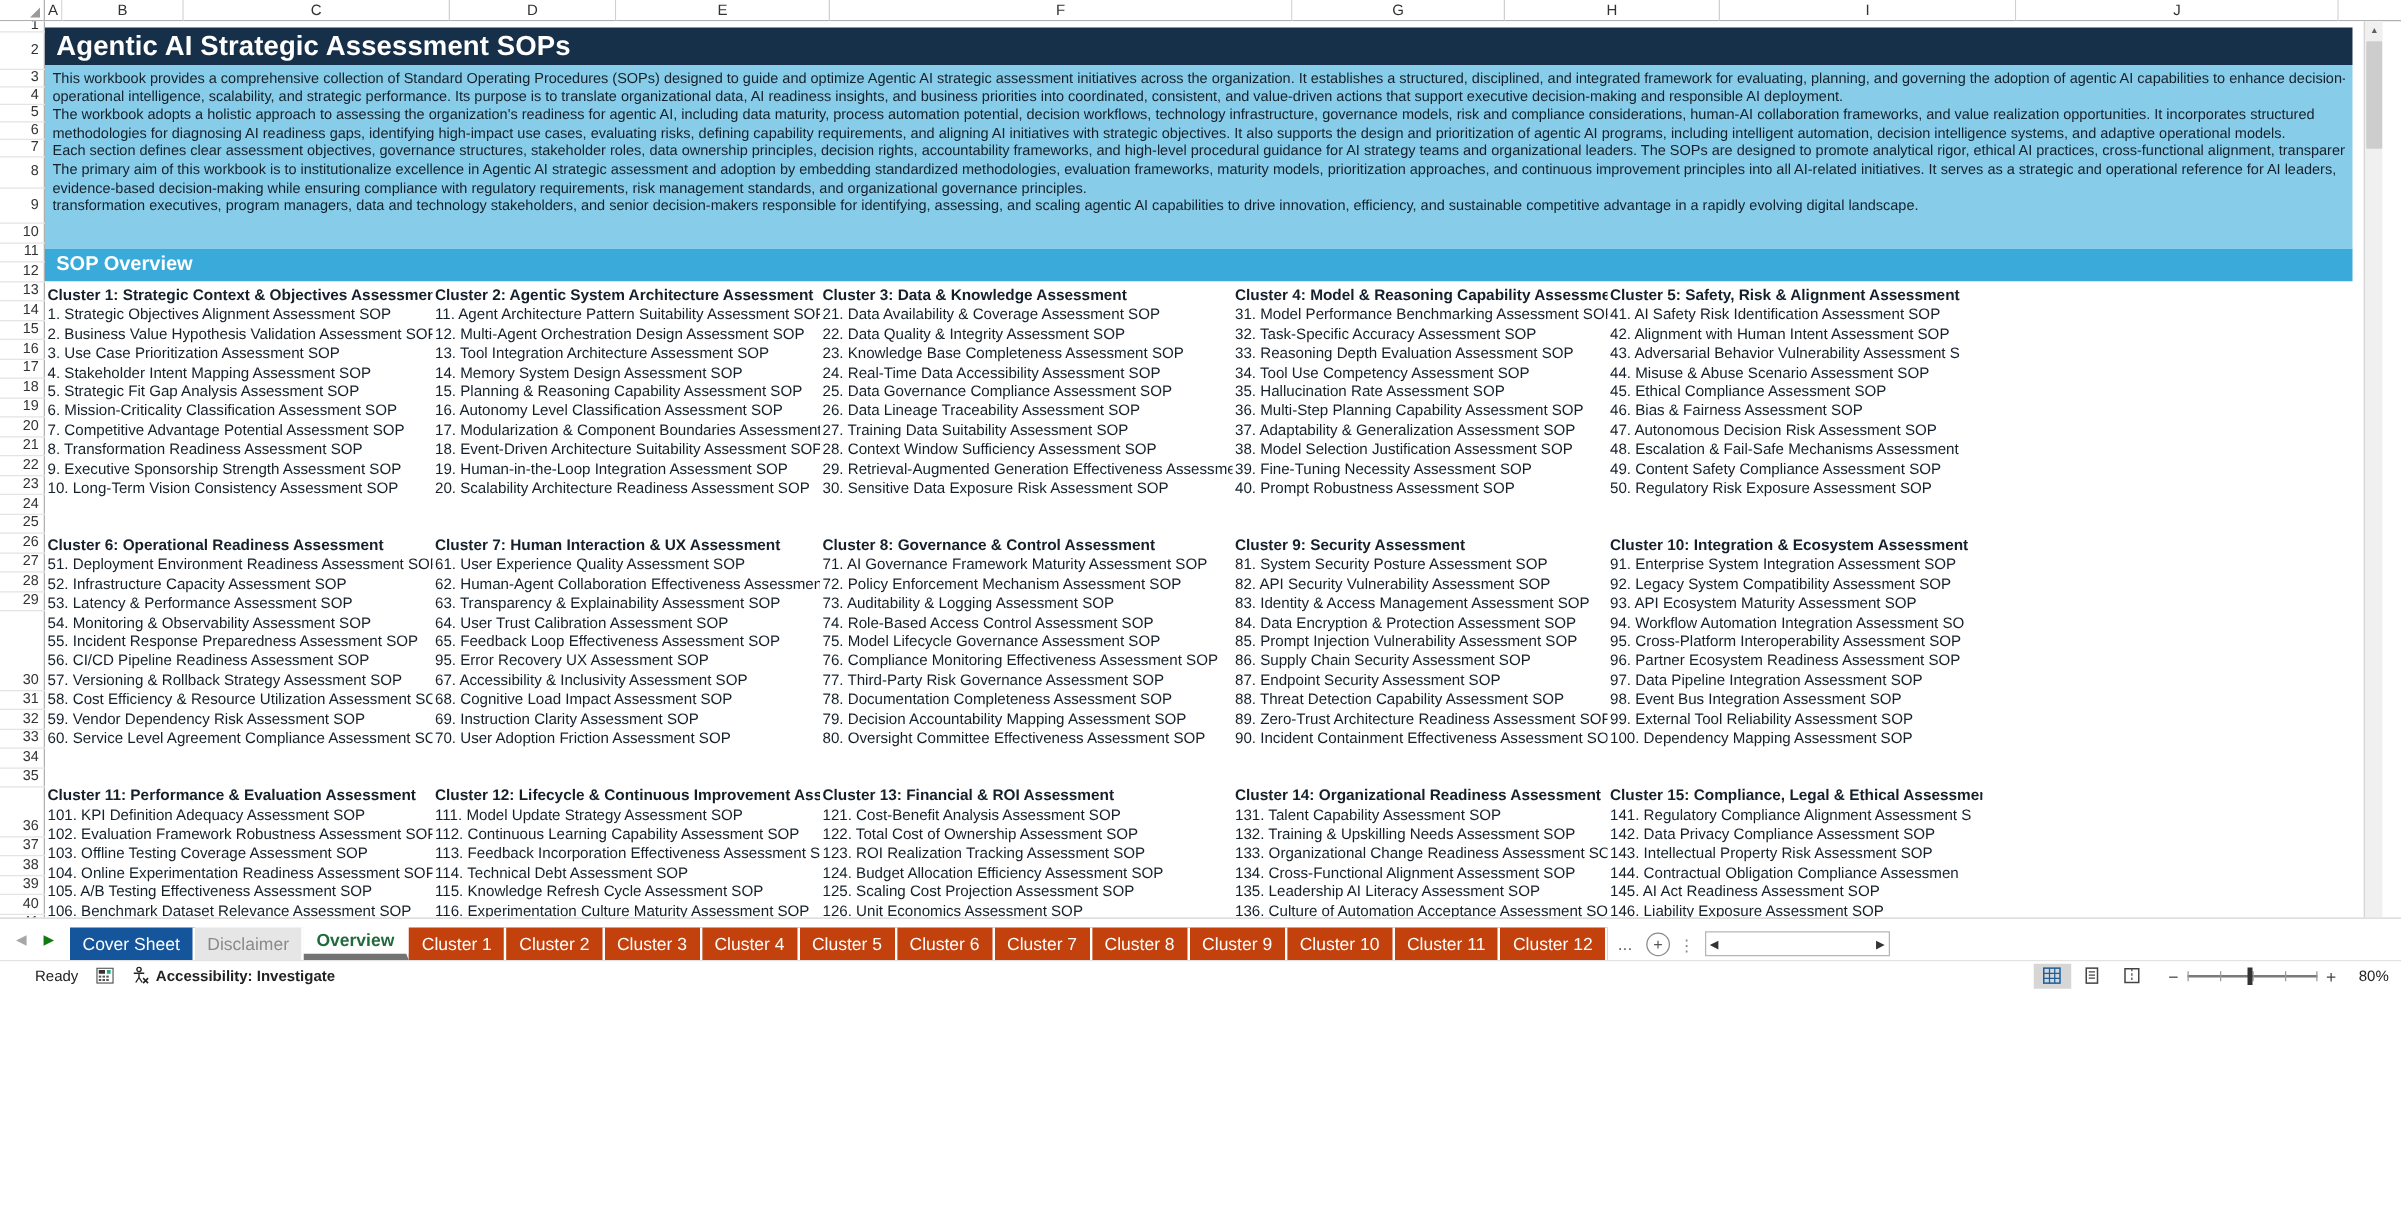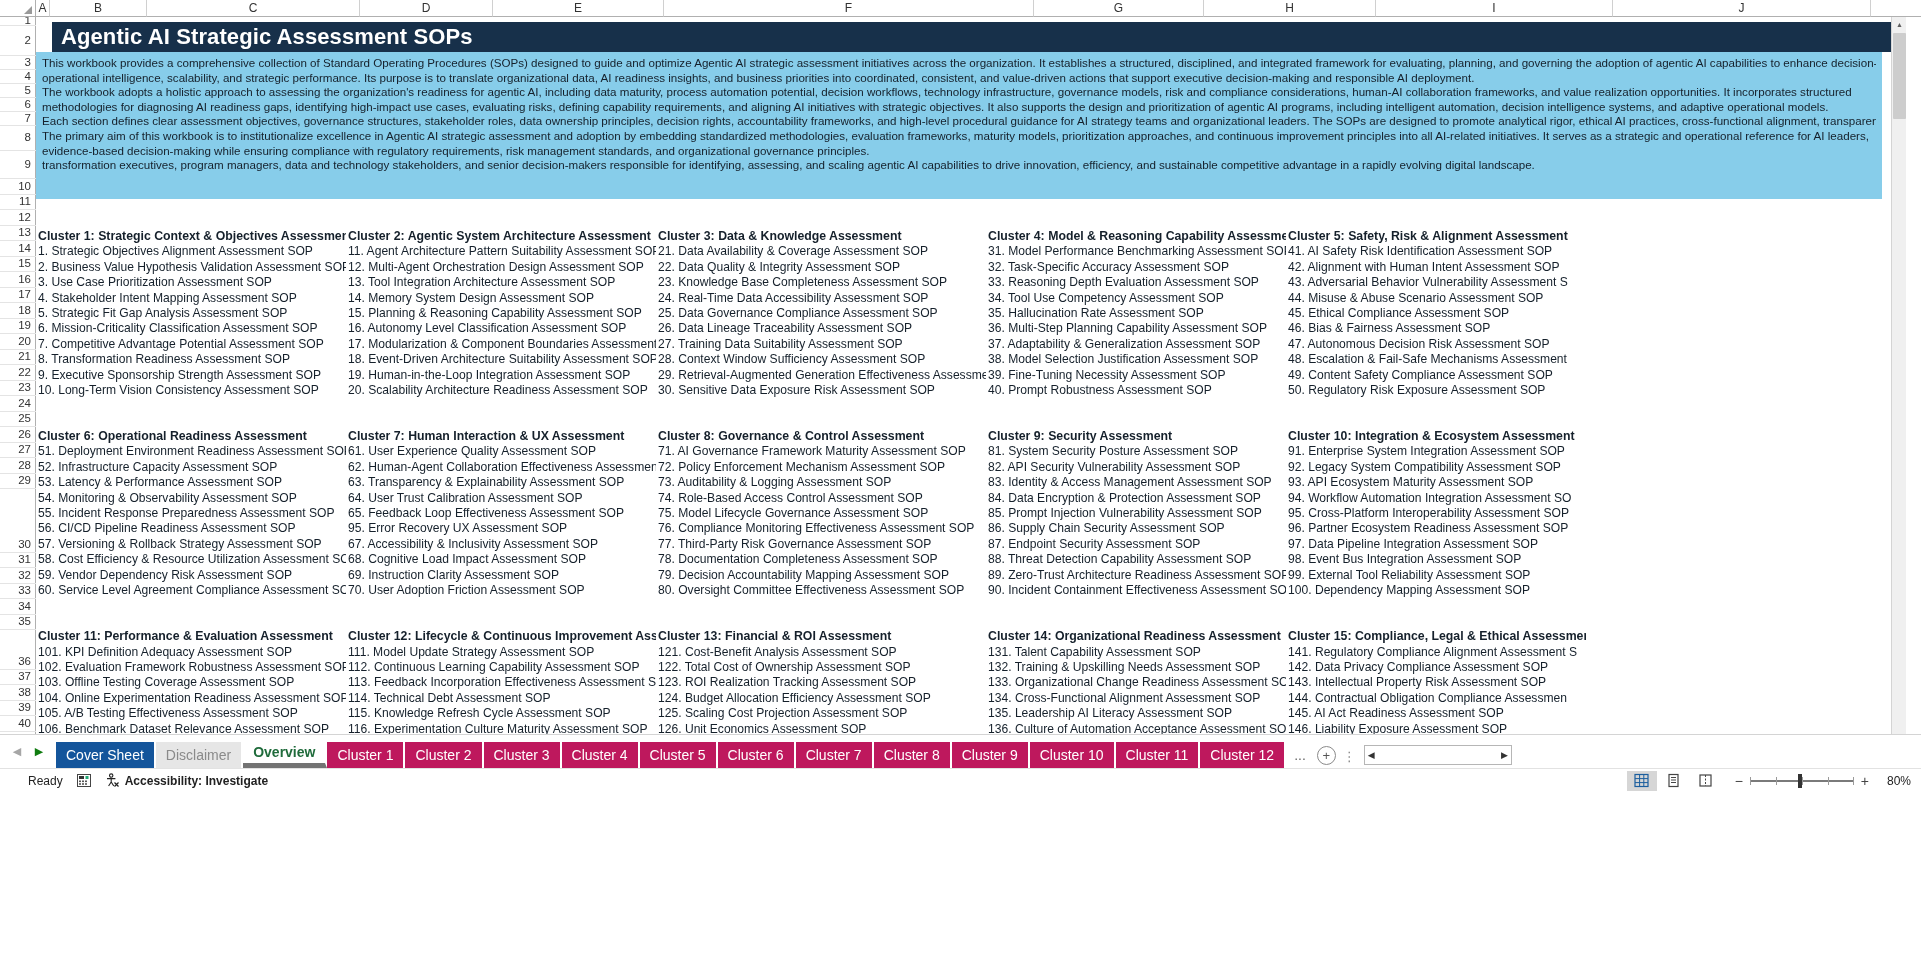--- a/index.html
+++ b/index.html
@@ -46,21 +46,21 @@
     overflow: hidden;
   }
 
   
   .grid {
     position: absolute; top: 17px; left: 36px;
     width: 1870px; height: 717px; overflow: hidden; background: #fff;
   }
 
   .title-band {
-    position: absolute; left: 16px; top: 5px; width: 1846px; height: 30px;
+    position: absolute; left: 0; top: 5px; width: 1846px; height: 30px;
     background: #17304a; color: #ffffff;
     font-size: 22px; font-weight: bold; letter-spacing: .1px;
     display: flex; align-items: center; padding-left: 9px;
   }
   .intro-band {
     position: absolute; left: 0; top: 35px; width: 1846px; height: 147px;
     background: #87cdea; padding: 4px 6px 0 6px; overflow: hidden;
   }
   .intro-line {
     font-size: 11.6px; color: #15202b; line-height: 14.6px;
@@ -110,21 +110,21 @@
     display: flex; align-items: flex-end;
   }
   .tabnav {
     width: 56px; height: 34px; display: flex; align-items: center;
     justify-content: space-around; flex: none; padding: 0 6px;
   }
   .navarrow { font-size: 11px; color: #a6a6a6; }
   .navarrow.on { color: #107c10; }
   .tab {
     height: 26px; line-height: 26px; padding: 0 10px; flex: none;
-    font-size: 14px; color: #ffffff; background: #be185d;
+    font-size: 14px; color: #ffffff; background: #c2410c;
     border-right: 2px solid #ffffff; white-space: nowrap;
   }
   .tab.dark { background: #14559b; }
   .tab.grey { background: #e6e6e6; color: #8a8a8a; }
   .tab.active {
     background: #ffffff; color: #1f6b3b; font-weight: bold;
     border-bottom: 5px solid #737373; height: 29px; line-height: 26px;
   }
   .tab-ellipsis { font-size: 14px; color: #666; padding: 0 8px; line-height: 26px; }
   .tab-plus {
@@ -241,20 +241,21 @@
       <div class="intro-line">This workbook provides a comprehensive collection of Standard Operating Procedures (SOPs) designed to guide and optimize Agentic AI strategic assessment initiatives across the organization. It establishes a structured, disciplined, and integrated framework for evaluating, planning, and governing the adoption of agentic AI capabilities to enhance decision-mak</div>
       <div class="intro-line">operational intelligence, scalability, and strategic performance. Its purpose is to translate organizational data, AI readiness insights, and business priorities into coordinated, consistent, and value-driven actions that support executive decision-making and responsible AI deployment.</div>
       <div class="intro-line">The workbook adopts a holistic approach to assessing the organization's readiness for agentic AI, including data maturity, process automation potential, decision workflows, technology infrastructure, governance models, risk and compliance considerations, human-AI collaboration frameworks, and value realization opportunities. It incorporates structured</div>
       <div class="intro-line">methodologies for diagnosing AI readiness gaps, identifying high-impact use cases, evaluating risks, defining capability requirements, and aligning AI initiatives with strategic objectives. It also supports the design and prioritization of agentic AI programs, including intelligent automation, decision intelligence systems, and adaptive operational models.</div>
       <div class="intro-line">Each section defines clear assessment objectives, governance structures, stakeholder roles, data ownership principles, decision rights, accountability frameworks, and high-level procedural guidance for AI strategy teams and organizational leaders. The SOPs are designed to promote analytical rigor, ethical AI practices, cross-functional alignment, transparency, a</div>
       <div class="intro-line">The primary aim of this workbook is to institutionalize excellence in Agentic AI strategic assessment and adoption by embedding standardized methodologies, evaluation frameworks, maturity models, prioritization approaches, and continuous improvement principles into all AI-related initiatives. It serves as a strategic and operational reference for AI leaders,</div>
       <div class="intro-line">evidence-based decision-making while ensuring compliance with regulatory requirements, risk management standards, and organizational governance principles.</div>
       <div class="intro-line">transformation executives, program managers, data and technology stakeholders, and senior decision-makers responsible for identifying, assessing, and scaling agentic AI capabilities to drive innovation, efficiency, and sustainable competitive advantage in a rapidly evolving digital landscape.</div>
     </div>
 
+    <div class="section-band">SOP Overview</div>
 
     <div class="clusters" id="clusters">
         <div class="cluster-row">
           <div class="cluster-col" style="width: 310px;">
             <div class="cl-title">Cluster 1: Strategic Context &amp; Objectives Assessment</div>
             <div class="cl-item">1. Strategic Objectives Alignment Assessment SOP</div>
             <div class="cl-item">2. Business Value Hypothesis Validation Assessment SOP</div>
             <div class="cl-item">3. Use Case Prioritization Assessment SOP</div>
             <div class="cl-item">4. Stakeholder Intent Mapping Assessment SOP</div>
             <div class="cl-item">5. Strategic Fit Gap Analysis Assessment SOP</div>

